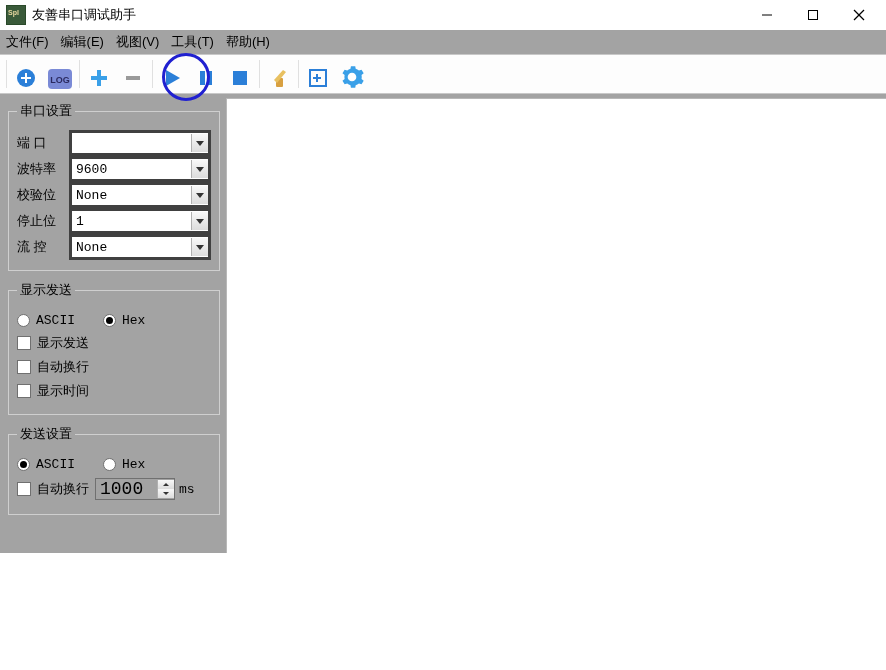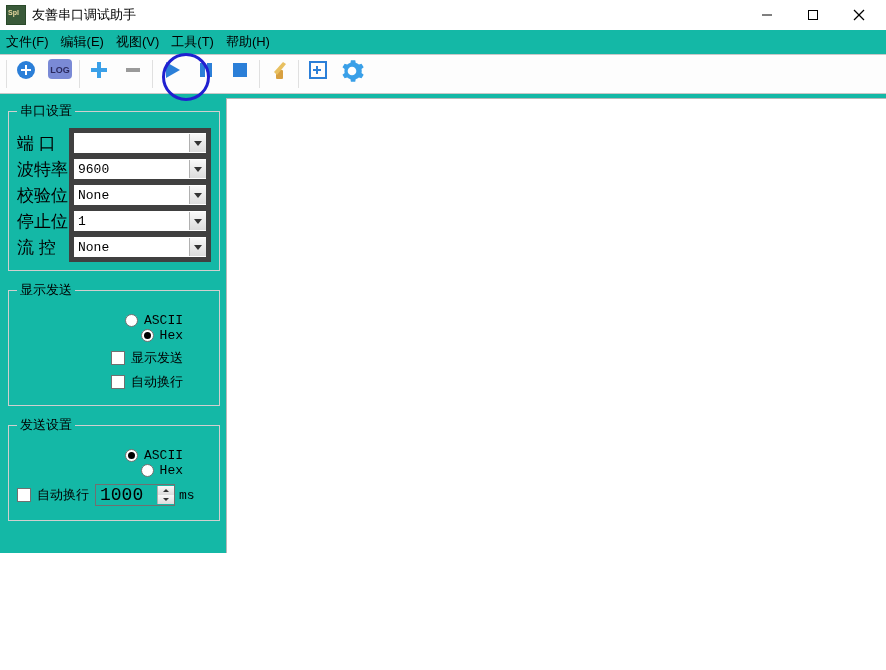--- a/index.html
+++ b/index.html
@@ -1,50 +1,50 @@
 <!DOCTYPE html>
 <html><head>
 <meta charset="utf-8">
 <style>
   html,body{margin:0;padding:0;font-family:"Microsoft YaHei","SimSun",Arial,sans-serif;font-size:13px;background:#fff;color:#000;}
-  .window{width:886px;height:553px;box-sizing:border-box;position:relative;background:#14b8a6;overflow:hidden;}
+  .window{width:886px;height:553px;box-sizing:border-box;position:relative;background:#a3a3a3;overflow:hidden;}
   
   .titlebar{height:30px;display:flex;align-items:center;padding:0 4px 0 6px;background:#fff;}
   .app-icon{width:18px;height:18px;background:#3a5a3a;border:1px solid #2a4a2a;margin-right:6px;position:relative;}
   .app-icon::after{content:"Spl";color:#e8d8a0;font-size:7px;font-weight:bold;position:absolute;left:1px;top:3px;}
   .title-text{font-size:13px;}
   .win-controls{margin-left:auto;display:flex;}
   .win-btn{width:46px;height:30px;display:flex;align-items:center;justify-content:center;font-size:14px;}
   .win-btn svg{display:block;}
   
   .menubar{height:24px;display:flex;align-items:center;padding:0 6px;font-size:13px;}
   .menu-item{margin-right:12px;}
   
   .toolbar{height:38px;border-top:1px solid #c8c8c8;border-bottom:1px solid #c8c8c8;display:flex;align-items:center;padding:0 4px;background:#fdfdfd;position:relative;}
   .tb-sep{width:1px;height:28px;background:#e0e0e0;margin:0 2px;}
-  .tb-btn{width:32px;height:32px;display:flex;align-items:flex-start;justify-content:center;margin:0 1px;}
+  .tb-btn{width:32px;height:32px;display:flex;align-items:flex-end;justify-content:center;margin:0 1px;}
   .tb-btn svg{display:block;}
   .annotation{position:absolute;left:162px;top:-2px;width:42px;height:42px;border:3px solid #2020d0;border-radius:50%;pointer-events:none;}
   
   .body{display:flex;height:calc(670px - 30px - 24px - 38px);}
   .sidebar{width:226px;padding:8px 6px 6px 8px;box-sizing:border-box;}
   .main{flex:1;border-left:1px solid #b8b8b8;border-top:1px solid #b8b8b8;margin:4px 0 0 0;background:#fff;}
   
   fieldset.group{border:1px solid #cfcfcf;margin:0 0 10px 0;padding:8px 8px 8px 8px;}
   fieldset.group legend{font-size:13px;padding:0 3px;margin-top:36px;}
   .row{display:flex;align-items:center;margin:4px 0;height:22px;}
-  .lbl{width:52px;font-size:17px;letter-spacing:0;} 
-  
-  .combo{flex:1;height:20px;border:5px solid #404040;background:#fff;display:flex;align-items:center;position:relative;font-size:13px;font-family:"Courier New",monospace;}
+  .lbl{width:52px;font-size:13px;letter-spacing:0;} 
+  
+  .combo{flex:1;height:20px;border:3px solid #404040;background:#fff;display:flex;align-items:center;position:relative;font-size:13px;font-family:"Courier New",monospace;}
   .combo .val{flex:1;padding:0 4px;overflow:hidden;white-space:nowrap;}
   .combo .arrow{width:16px;height:18px;border-left:1px solid #b0b0b0;background:linear-gradient(#f8f8f8,#dcdcdc);display:flex;align-items:center;justify-content:center;}
   .combo .arrow::after{content:"";border-left:4px solid transparent;border-right:4px solid transparent;border-top:5px solid #333;}
   .combo.selected .val{background:#2b6fd6;color:#fff;}
   
-  .optrow{display:flex;align-items:flex-end;margin:6px 0;flex-direction:column;}
+  .optrow{display:flex;align-items:flex-start;margin:6px 0;}
   .radio,.check{display:flex;align-items:center;margin-right:28px;font-size:13px;}
   .radio span,.check span{font-family:"Courier New",monospace;}
   .check-label{font-size:13px;}
   
   .spinrow{display:flex;align-items:center;margin:6px 0;}
   .spinbox{width:78px;height:20px;border:1px solid #707070;display:flex;align-items:center;font-family:"Courier New",monospace;font-size:18px;margin:0 4px 0 6px;}
   .spinbox .sval{flex:1;padding:0 4px;}
   .spinbox .sbtns{width:16px;height:18px;border-left:1px solid #b0b0b0;display:flex;flex-direction:column;}
   .spinbox .sbtns div{flex:1;background:linear-gradient(#f8f8f8,#dcdcdc);display:flex;align-items:center;justify-content:center;}
   .spinbox .sbtns div::after{content:"";border-left:3px solid transparent;border-right:3px solid transparent;}
@@ -218,20 +218,26 @@
             <span class="checkbox-box"></span>
             <span class="check-label">显示发送</span>
           </label>
         </div>
         <div class="optrow">
           <label class="check">
             <span class="checkbox-box"></span>
             <span class="check-label">自动换行</span>
           </label>
         </div>
+        <div class="optrow">
+          <label class="check">
+            <span class="checkbox-box"></span>
+            <span class="check-label">显示时间</span>
+          </label>
+        </div>
       </fieldset>
 
       <fieldset class="group">
         <legend>发送设置</legend>
         <div class="optrow">
           <label class="radio">
             <span class="radio-box checked"></span>
             <span>ASCII</span>
           </label>
           <label class="radio">

